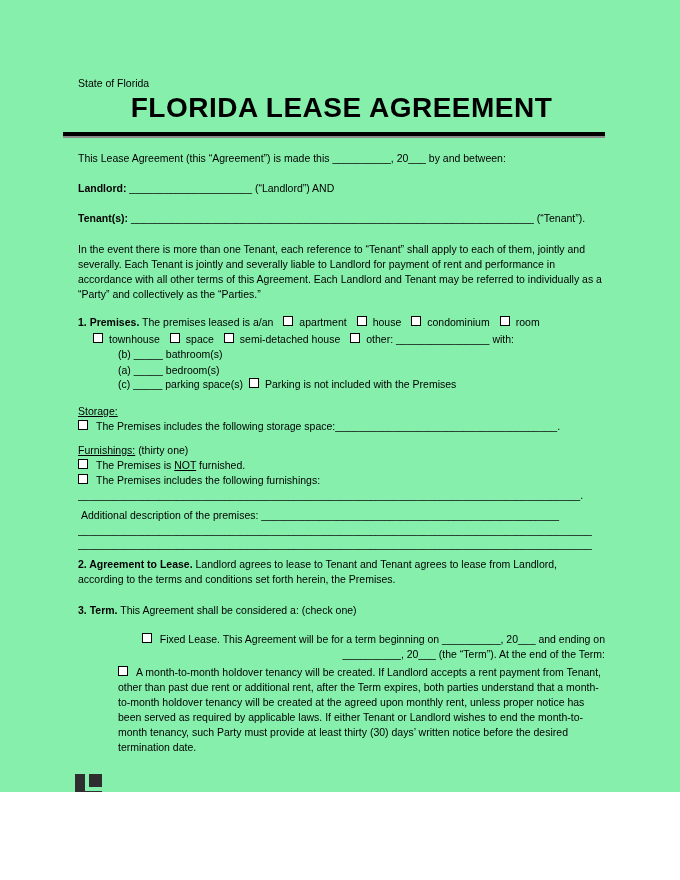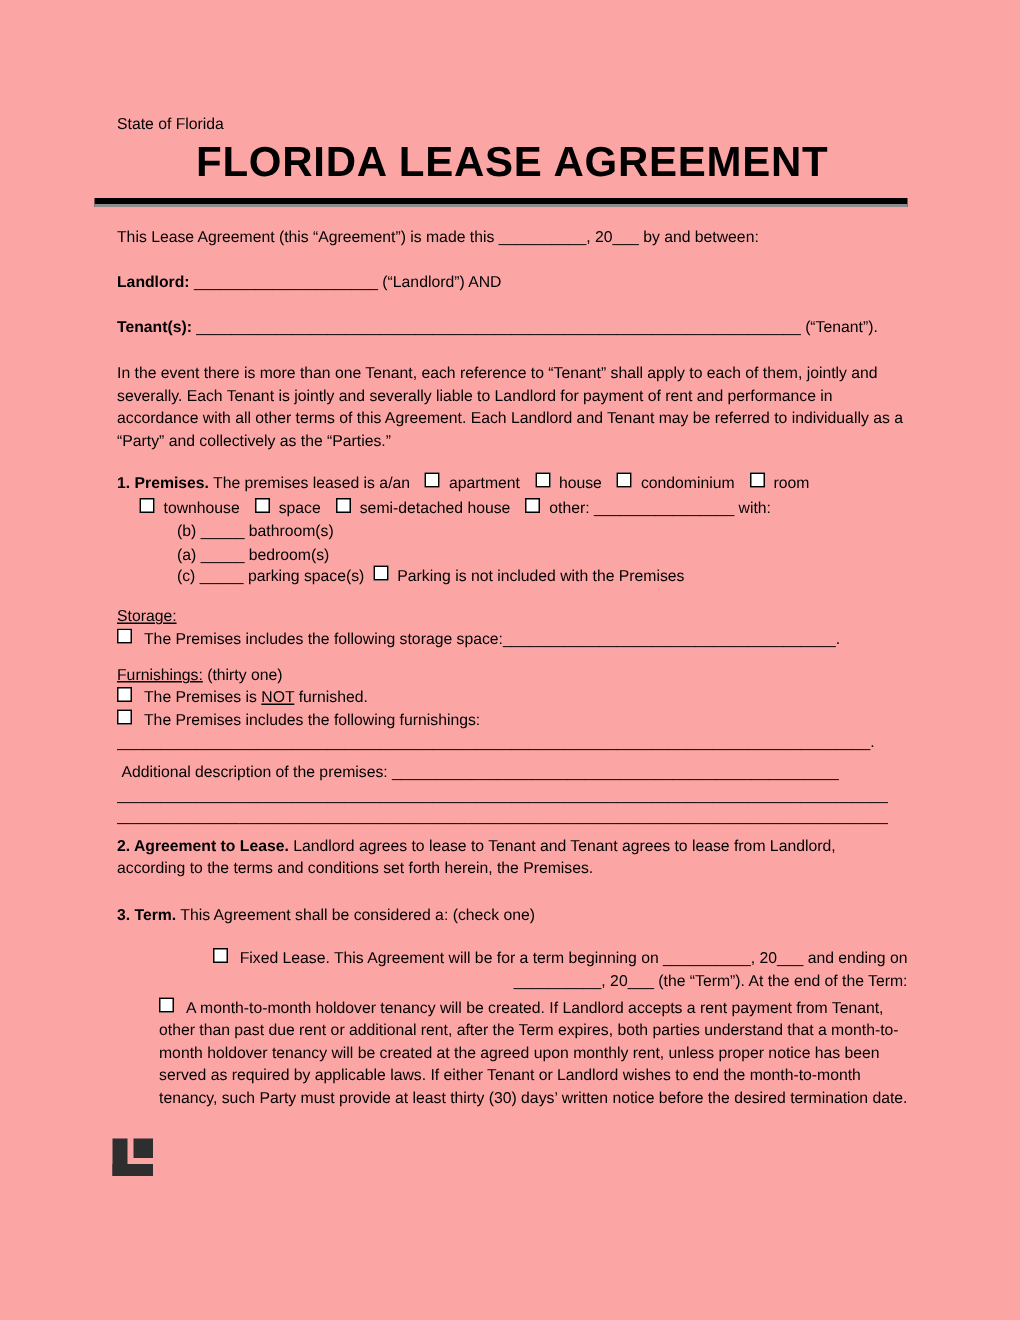--- a/index.html
+++ b/index.html
@@ -1,19 +1,19 @@
 <!DOCTYPE html>
 <html><head>
 <meta charset="utf-8">
 <style>
   html,body{margin:0;padding:0;background:#ffffff;}
   .page{
     position:relative;
-    width:680px;height:880px;
-    background:#fca5a5;
+    width:680px;height:792px;
+    background:#86efac;
     font-family:"Liberation Sans","DejaVu Sans",sans-serif;
     font-size:10.5px;color:#000;
     overflow:hidden;
   }
   .content{margin-left:78px;margin-right:75px;}
   .state{padding-top:76px;font-size:10.5px;line-height:14px;}
   .title{margin-top:2px;font-size:28px;font-weight:bold;text-align:center;line-height:32px;letter-spacing:0.5px;}
   .title-rule{margin-left:63px;margin-right:75px;margin-top:8px;height:4px;background:#000;border-bottom:2px solid #8c8c8c;}
   p,.line,.para{margin:0;line-height:15px;}
   b{font-weight:bold;}
@@ -22,21 +22,21 @@
   .blankrow{white-space:nowrap;overflow:hidden;}
   .cb{display:inline-block;width:8px;height:8px;border:1px solid #000;vertical-align:0px;background:#fff;}
   .opt{margin:0 6px 0 10px;}
   .row2{margin-left:15px;}
   .row2 .cb:first-child{margin-left:0;}
   .abc{margin-left:40px;line-height:14px;}
   .abc .cb{margin:0 6px 0 6px;}
   .cbitem .cb{margin:0 8px 0 0;}
   .fixedlease{margin-left:4px;text-align:right;}
   .fixedlease .cb{margin:0 8px 0 0;}
-  .holdover{margin-left:28px;}
+  .holdover{margin-left:40px;}
   .holdover .cb{margin:0 8px 0 0;}
   .indent3{padding-left:3px;}
   .mt2{margin-top:2px;}  .mt3{margin-top:3px;}  .mt4{margin-top:4px;}
   .mt5{margin-top:5px;}  .mt6{margin-top:6px;}
   .mt9{margin-top:9px;}  .mt11{margin-top:11px;} .mt13{margin-top:13px;}
   .mt14{margin-top:14px;} .mt15{margin-top:15px;} .mt16{margin-top:16px;}
   .lh14{line-height:14px;}
   .logo{position:relative;width:27px;height:25px;margin:19px 0 0 75px;}
   .logo div{position:absolute;background:#2e2e2e;}
   .logo .l-vert{left:0;top:0;width:10px;height:25px;}

